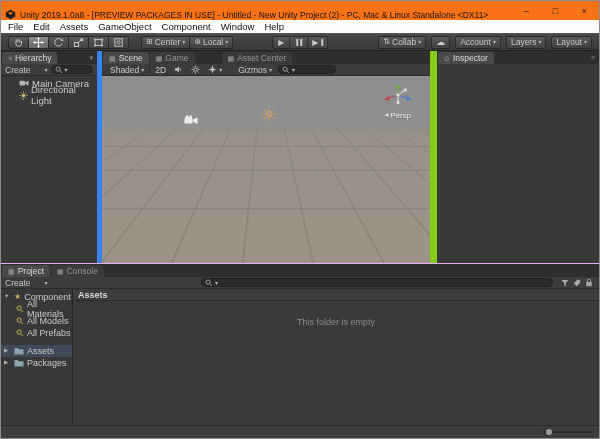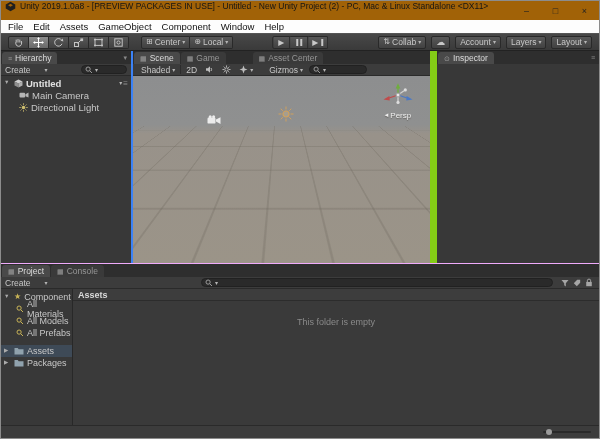--- a/index.html
+++ b/index.html
@@ -1,20 +1,20 @@
 <!DOCTYPE html>
 <html><head>
 <meta charset="utf-8">
 <style>
   *{margin:0;padding:0;box-sizing:border-box;}
   body{font-family:"Liberation Sans","DejaVu Sans",sans-serif;background:#6b6b6b;-webkit-font-smoothing:antialiased;}
   .window{width:600px;height:439px;background:#383838;border:1px solid #8c8c8c;display:flex;flex-direction:column;overflow:hidden;position:relative;}
 
   
-  .titlebar{height:19px;background:#a16207;display:flex;align-items:flex-start;gap:4px;padding-left:4px;flex:none;}
+  .titlebar{height:19px;background:#f97316;display:flex;align-items:flex-end;gap:4px;padding-left:4px;flex:none;}
   .title-text{font-size:8.5px;color:#151515;white-space:nowrap;overflow:hidden;}
   .win-controls{margin-left:auto;display:flex;height:100%;flex:none;}
   .win-btn{width:29px;display:flex;align-items:center;justify-content:center;font-size:9px;color:#222;cursor:default;}
   .menubar{height:13px;background:#fdfdfd;display:flex;align-items:center;font-size:9.5px;color:#111;padding-left:2px;flex:none;}
   .menu-item{padding:0 5px;}
 
   
   .toolbar{height:18px;background:linear-gradient(#484848,#3a3a3a);border-top:1px solid #555;border-bottom:1px solid #222;display:flex;align-items:center;padding:0 7px;flex:none;position:relative;}
   .tgroup{display:flex;}
   .tbtn{height:13px;background:linear-gradient(#585858,#414141);border:1px solid #292929;border-left-width:0;color:#c8c8c8;font-size:8.5px;display:flex;align-items:center;justify-content:center;gap:2px;padding:0 4px;min-width:18px;}
@@ -27,21 +27,21 @@
   .play-group{position:absolute;left:50%;top:2px;transform:translateX(-50%);display:flex;}
   .play-ico{width:0;height:0;border-left:6px solid #c8c8c8;border-top:3.5px solid transparent;border-bottom:3.5px solid transparent;}
   .pause-ico{width:6px;height:7px;border-left:2px solid #c8c8c8;border-right:2px solid #c8c8c8;}
   .step-bar{width:1.5px;height:7px;background:#c8c8c8;margin-left:1px;}
   .right-group{margin-left:auto;display:flex;align-items:center;gap:5px;}
   .glyph{line-height:1;}
 
   
   .main{flex:1;display:flex;min-height:0;}
   .panel{display:flex;flex-direction:column;background:#383838;min-width:0;}
-  .hierarchy{width:132px;flex:none;border-right:2px solid #3b82f6;}
+  .hierarchy{width:101px;flex:none;border-right:5px solid #3b82f6;}
   .scene{flex:1;}
   .inspector{width:169px;flex:none;border-left:7px solid #84cc16;}
   .tabstrip{height:13px;background:#2e2e2e;display:flex;align-items:flex-end;padding-left:1px;gap:1px;flex:none;}
   .tab{height:12px;padding:0 6px;display:flex;align-items:center;gap:3px;font-size:8.5px;border-radius:3px 3px 0 0;white-space:nowrap;}
   .tab.active{background:#494949;color:#dcdcdc;}
   .tab.inactive{background:#3a3a3a;color:#969696;}
   .tab-ico{font-size:7px;color:#9a9a9a;line-height:1;}
   .strip-menu{margin-left:auto;align-self:center;color:#8a8a8a;font-size:7px;padding:0 4px;}
   .tab-gap{margin-left:26px;}
   .panel-toolbar{height:12px;background:#3c3c3c;border-bottom:1px solid #2a2a2a;display:flex;align-items:center;padding:0 4px;gap:3px;font-size:8.5px;color:#c8c8c8;flex:none;}
@@ -247,35 +247,20 @@
           <span class="ico">
               <svg width="8" height="8" viewBox="0 0 8 8">
                 <circle cx="3.1" cy="3.1" r="2.1" fill="none" stroke="#9a9a9a"></circle>
                 <path d="M4.7 4.7L7 7" stroke="#9a9a9a"></path>
               </svg>
             </span>
           <span class="dd">▾</span>
         </div>
       </div>
       <div class="tree">
-        <div class="tree-row scene-row">
-          <span class="foldout">▼</span>
-          <span class="ico">
-              <svg width="9" height="9" viewBox="0 0 9 9">
-                <polygon points="4.5,0.5 8.5,2.5 4.5,4.5 0.5,2.5" fill="#cfcfcf"></polygon>
-                <polygon points="0.5,2.5 4.5,4.5 4.5,8.5 0.5,6.5" fill="#8f8f8f"></polygon>
-                <polygon points="8.5,2.5 4.5,4.5 4.5,8.5 8.5,6.5" fill="#aeaeae"></polygon>
-              </svg>
-            </span>
-          <span>Untitled</span>
-          <span class="row-menu">
-            <span class="dd">▾</span>
-            <span>≡</span>
-          </span>
-        </div>
         <div class="tree-row child">
           <span class="ico">
               <svg width="10" height="8" viewBox="0 0 10 8">
                 <rect x="0.5" y="1.8" width="5.6" height="4.6" rx="1" fill="#b5b5b5"></rect>
                 <polygon points="6.4,3.2 9.5,1.6 9.5,6.6 6.4,5.2" fill="#b5b5b5"></polygon>
               </svg>
             </span>
           <span>Main Camera</span>
         </div>
         <div class="tree-row child">

